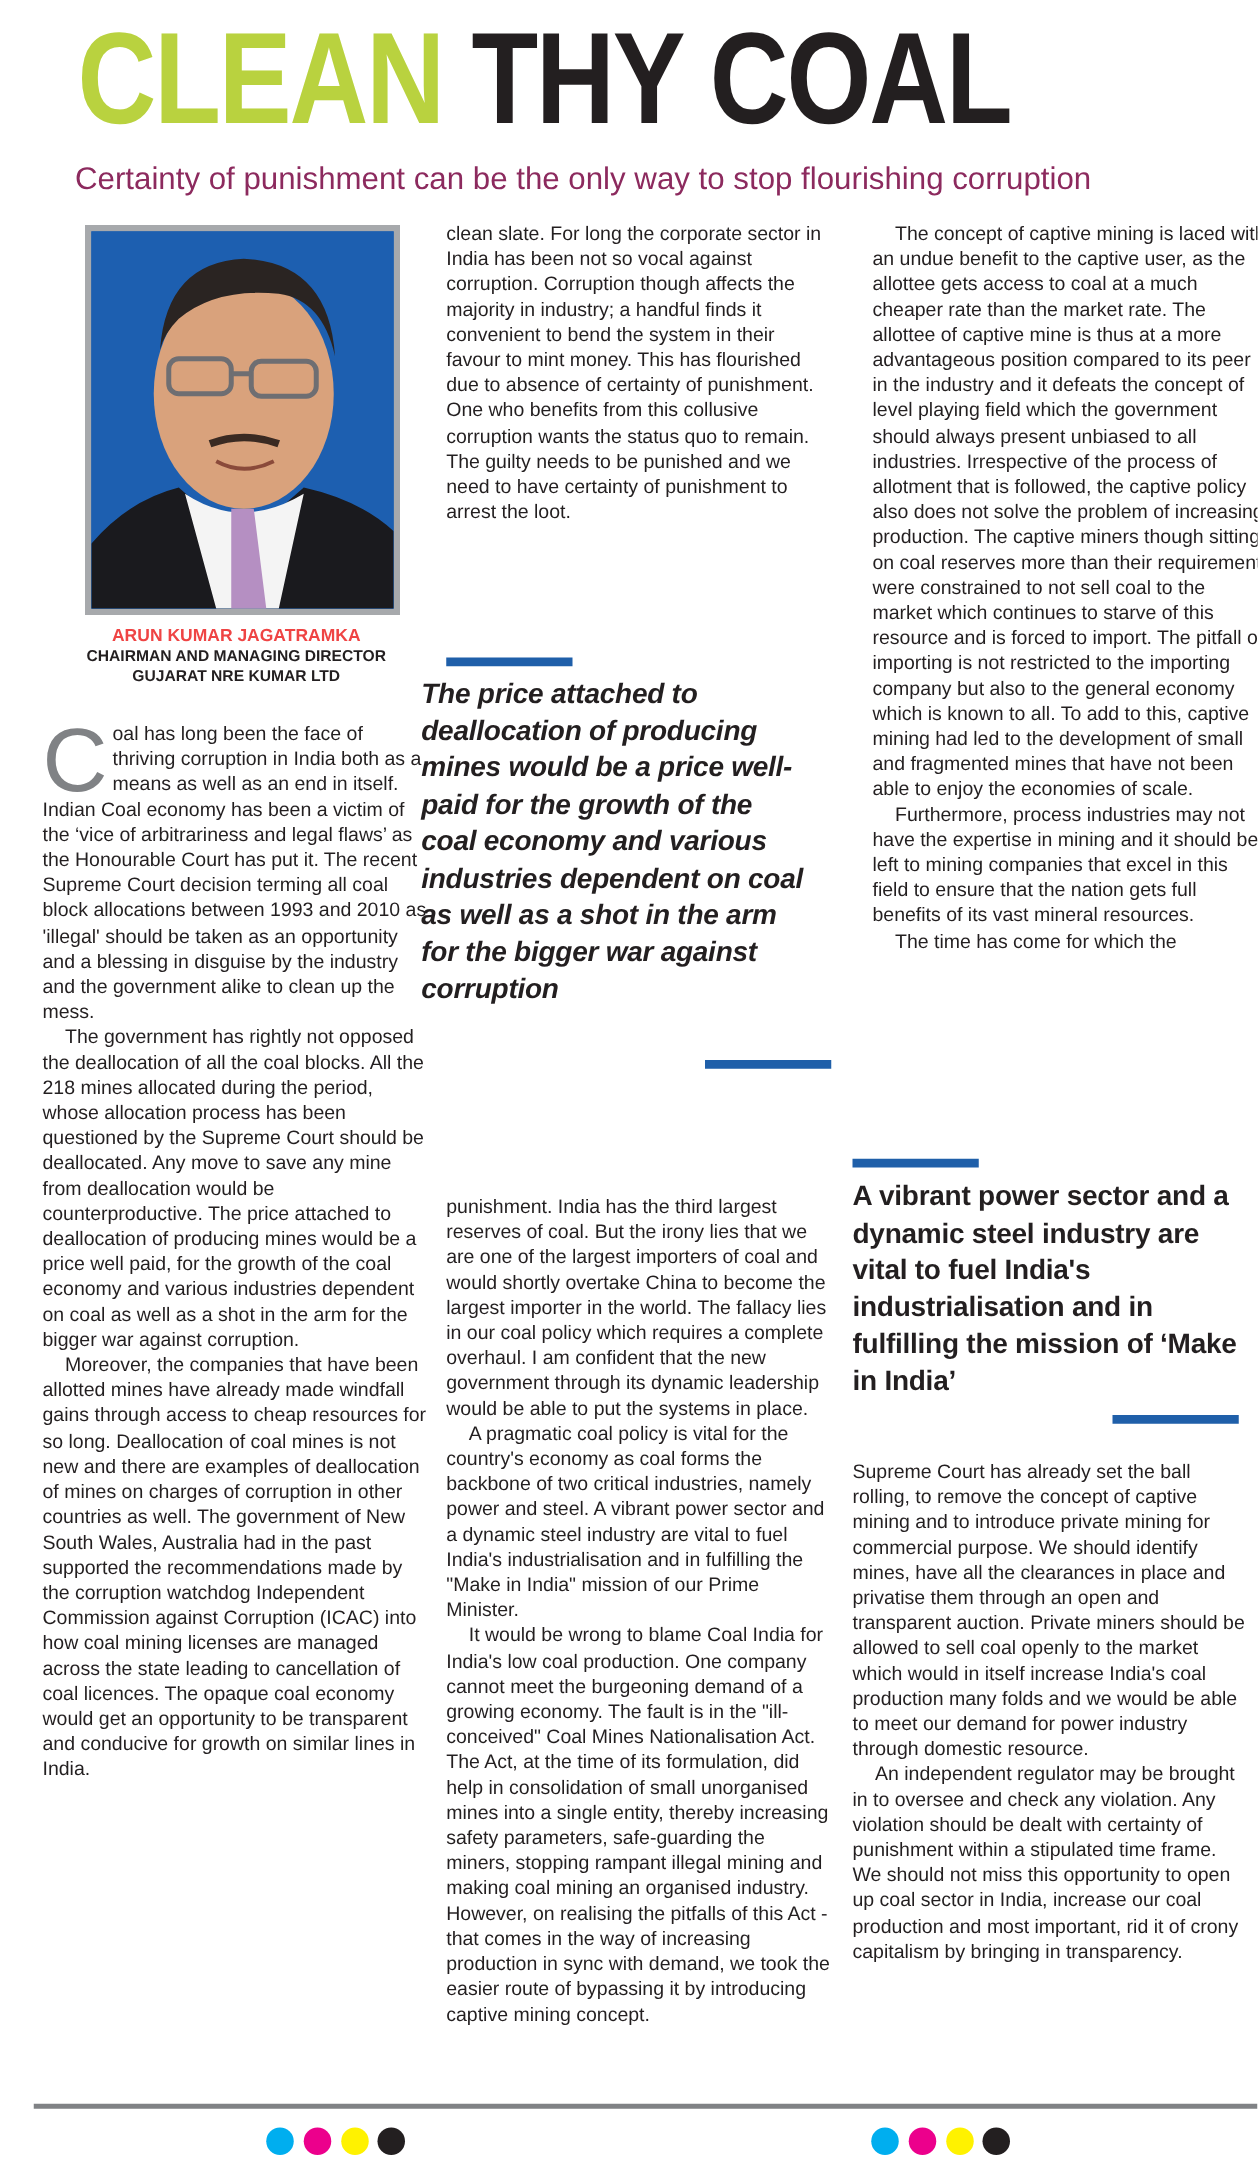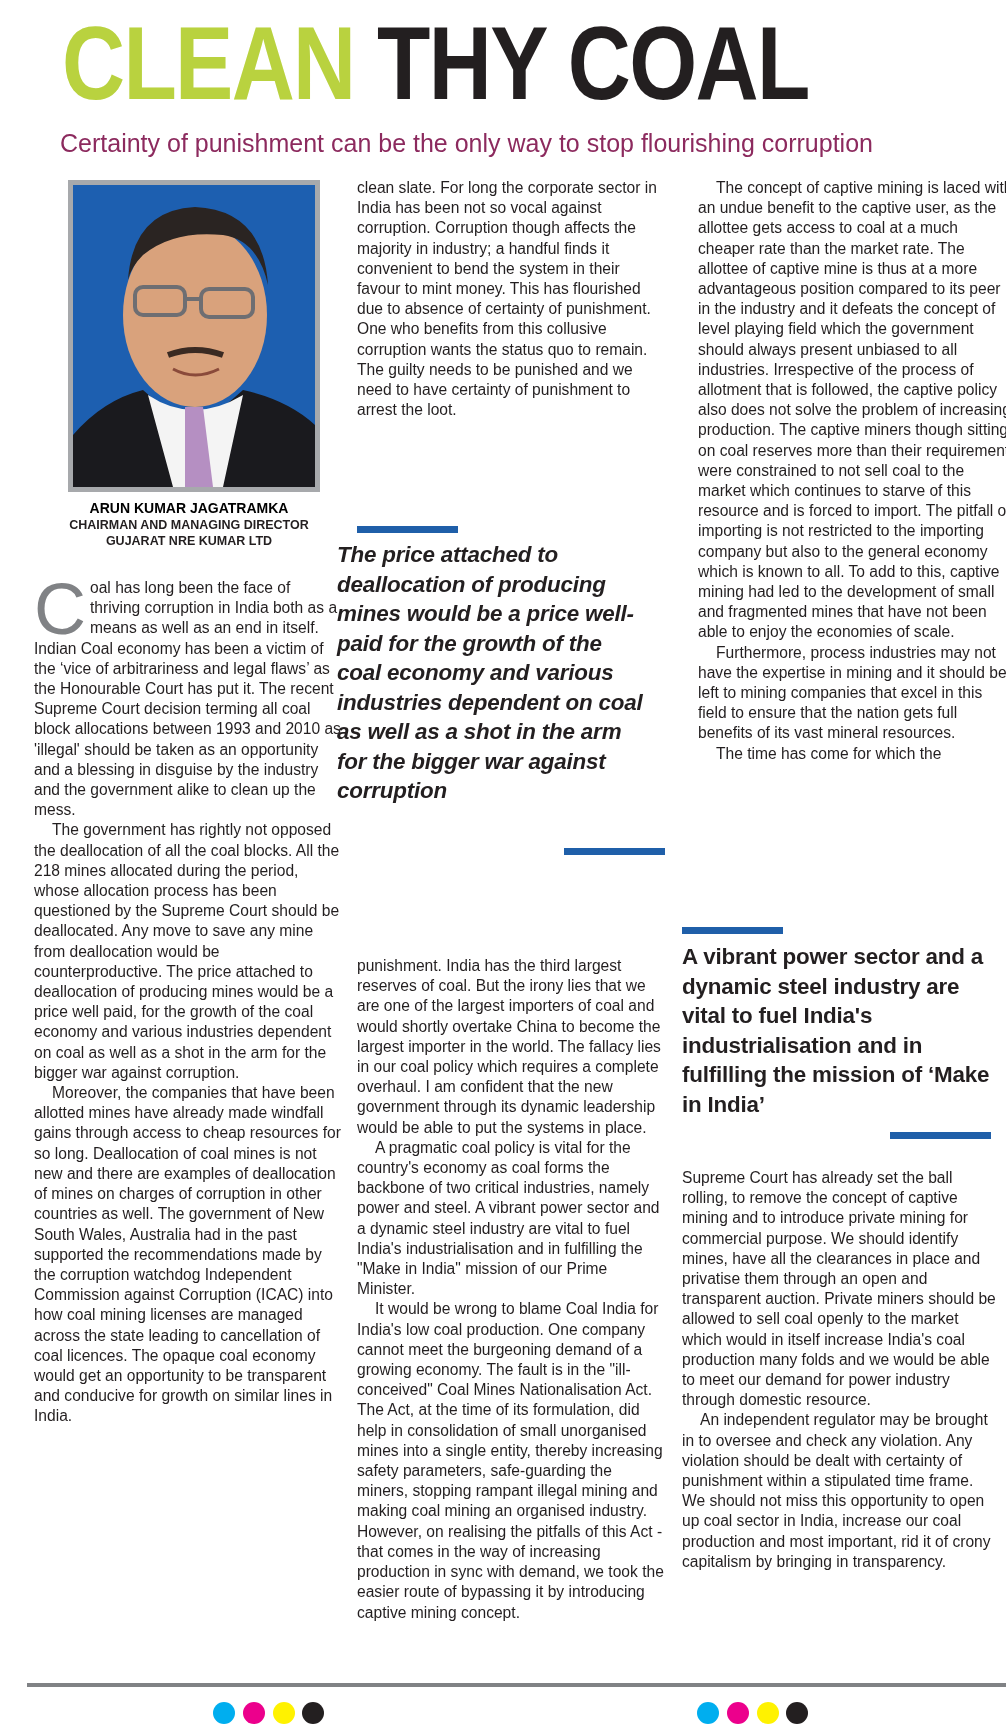--- a/index.html
+++ b/index.html
@@ -10,21 +10,21 @@
   .subhead { position:absolute; left:60px; top:128px; width:920px; font-size:25px; line-height:30px; color:#8c2a5e; white-space:nowrap; }
   .col { position:absolute; font-size:15.6px; line-height:20.2px; color:#231f20; }
   .col p { margin:0; text-align:left; }
   .col p.indent { text-indent:18px; }
   .col1 { left:34px; width:310px; }
   .col2 { left:357px; width:310px; }
   .col3 { left:682px; width:316px; }
   .photo-frame { position:absolute; left:68px; top:180px; width:252px; height:312px; background:#a7a9ac; }
   .photo { position:absolute; left:5px; top:5px; width:242px; height:302px; background:#1d5fb0; overflow:hidden; }
   .byline { position:absolute; left:34px; top:500px; width:310px; text-align:center; }
-  .byline-name { font-size:14px; font-weight:bold; color:#000000; line-height:17px; }
+  .byline-name { font-size:14px; font-weight:bold; color:#ef4444; line-height:17px; }
   .byline-title { font-size:12.5px; font-weight:bold; color:#231f20; line-height:16px; }
   .dropcap { float:left; font-size:72px; line-height:58px; color:#808285; font-family:"Liberation Sans", sans-serif; margin:2px 4px 0 0; }
   .pull { position:absolute; font-weight:bold; font-size:22.4px; line-height:29.5px; color:#231f20; letter-spacing:-0.2px; }
   .bar { position:absolute; height:7px; background:#1f5fa9; }
   .rule { position:absolute; left:27px; top:1683px; width:979px; height:4px; background:#808285; }
   .dot { position:absolute; width:22px; height:22px; border-radius:50%; top:1702px; }
 </style>
 </head>
 <body>
 

